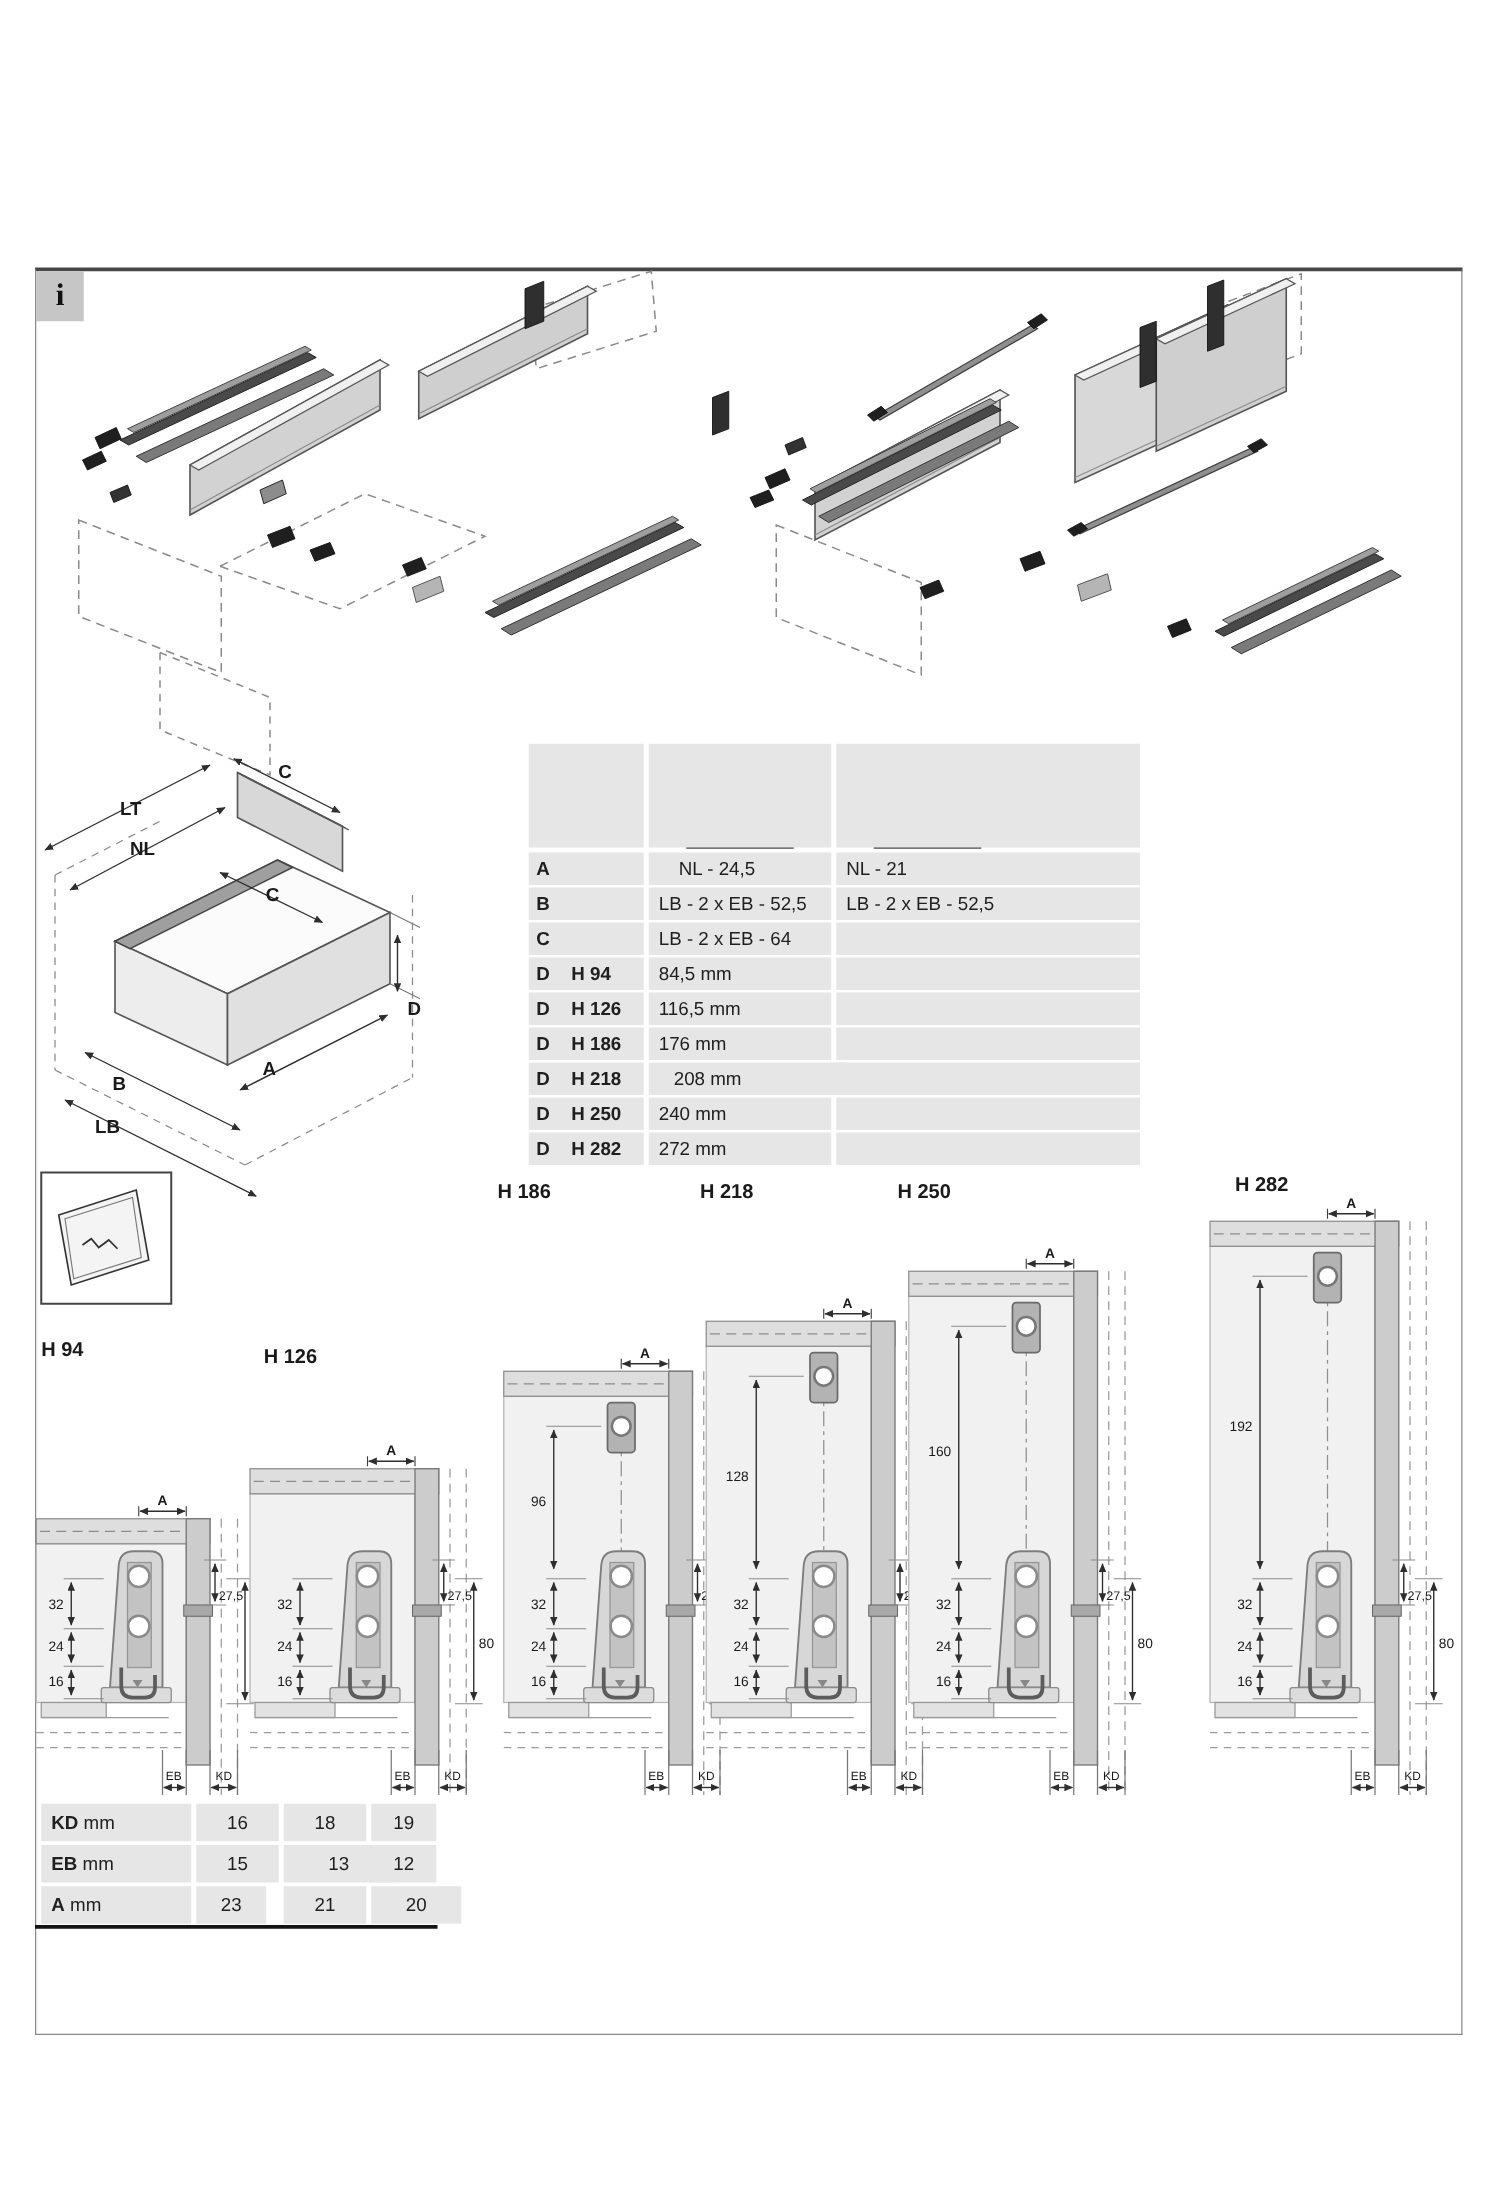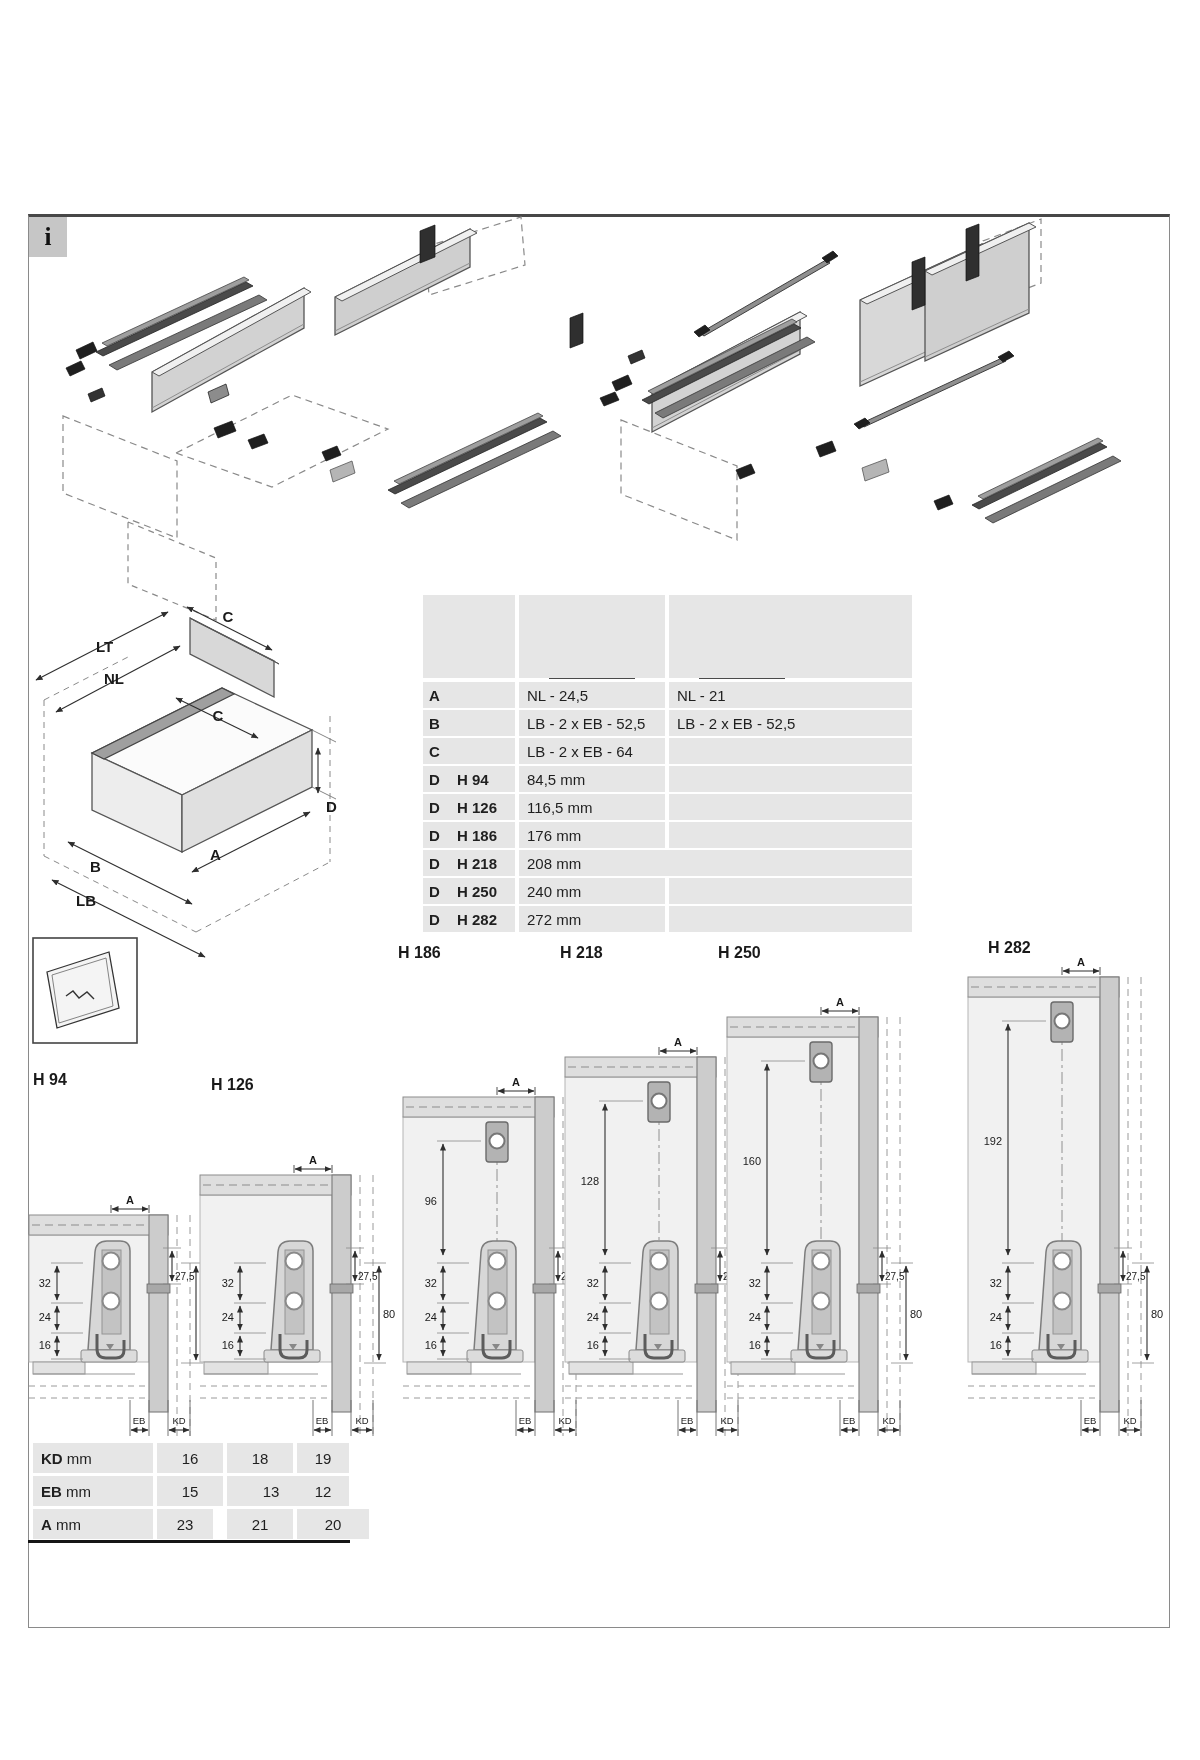--- a/index.html
+++ b/index.html
@@ -479,21 +479,21 @@
       </g>
   </svg>
   <div id="spec-table">
       <div class="cell" style="left: 423px; top: 595px; width: 92px; height: 83px;"></div>
       <div class="cell" style="left: 519px; top: 595px; width: 146px; height: 83px;"></div>
       <div class="cell" style="left: 669px; top: 595px; width: 243px; height: 83px;"></div>
       <div class="cell kcell" style="left: 423px; top: 682px; width: 92px; height: 26px; padding-left: 6px;">
         <span class="k">A</span>
         <span class="v"></span>
       </div>
-      <div class="cell" style="left: 519px; top: 682px; width: 146px; height: 26px; padding-left: 8px;">NL - 24,5</div>
+      <div class="cell" style="left: 519px; top: 682px; width: 146px; height: 26px; padding-left: 24px;">NL - 24,5</div>
       <div class="cell" style="left: 669px; top: 682px; width: 243px; height: 26px; padding-left: 8px;">NL - 21</div>
       <div class="cell kcell" style="left: 423px; top: 710px; width: 92px; height: 26px; padding-left: 6px;">
         <span class="k">B</span>
         <span class="v"></span>
       </div>
       <div class="cell" style="left: 519px; top: 710px; width: 146px; height: 26px; padding-left: 8px;">LB - 2 x EB - 52,5</div>
       <div class="cell" style="left: 669px; top: 710px; width: 243px; height: 26px; padding-left: 8px;">LB - 2 x EB - 52,5</div>
       <div class="cell kcell" style="left: 423px; top: 738px; width: 92px; height: 26px; padding-left: 6px;">
         <span class="k">C</span>
         <span class="v"></span>
@@ -515,21 +515,21 @@
       <div class="cell kcell" style="left: 423px; top: 822px; width: 92px; height: 26px; padding-left: 6px;">
         <span class="k">D</span>
         <span class="v">H 186</span>
       </div>
       <div class="cell" style="left: 519px; top: 822px; width: 146px; height: 26px; padding-left: 8px;">176 mm</div>
       <div class="cell" style="left: 669px; top: 822px; width: 243px; height: 26px; padding-left: 8px;"></div>
       <div class="cell kcell" style="left: 423px; top: 850px; width: 92px; height: 26px; padding-left: 6px;">
         <span class="k">D</span>
         <span class="v">H 218</span>
       </div>
-      <div class="cell" style="left: 519px; top: 850px; width: 158px; height: 26px; padding-left: 8px;">208 mm</div>
+      <div class="cell" style="left: 519px; top: 850px; width: 158px; height: 26px; padding-left: 20px;">208 mm</div>
       <div class="cell" style="left: 669px; top: 850px; width: 243px; height: 26px; padding-left: 8px;"></div>
       <div class="cell kcell" style="left: 423px; top: 878px; width: 92px; height: 26px; padding-left: 6px;">
         <span class="k">D</span>
         <span class="v">H 250</span>
       </div>
       <div class="cell" style="left: 519px; top: 878px; width: 146px; height: 26px; padding-left: 8px;">240 mm</div>
       <div class="cell" style="left: 669px; top: 878px; width: 243px; height: 26px; padding-left: 8px;"></div>
       <div class="cell kcell" style="left: 423px; top: 906px; width: 92px; height: 26px; padding-left: 6px;">
         <span class="k">D</span>
         <span class="v">H 282</span>

